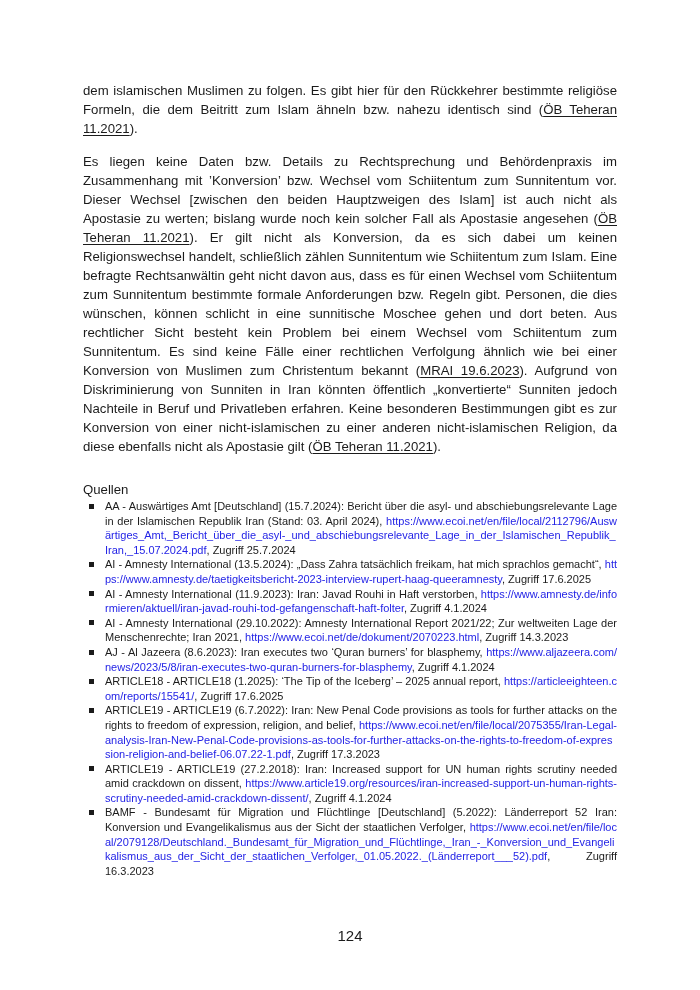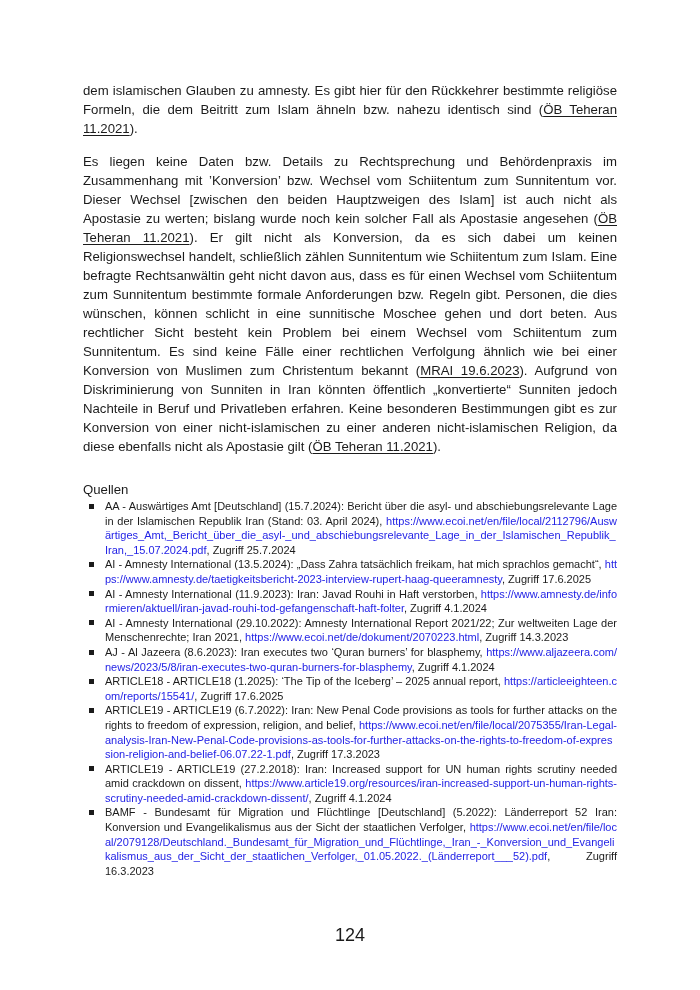--- a/index.html
+++ b/index.html
@@ -61,30 +61,30 @@
   .run-link {
     color: var(--link, #2323e6);
     word-break: break-all;
   }
   .footer {
     position: absolute;
     left: 0;
     top: 928px;
     width: 700px;
     text-align: center;
-    font-size: 18px;
+    font-size: 15px;
     line-height: 15px;
   }
 </style>
 </head>
 <body>
 
 <div class="page" style="--text: #1b1b1b; --link: #2323e6;">
   <div class="content">
-    <p class="para intro"><span class="run-text">dem islamischen Glauben zu amnesty. Es gibt hier für den Rückkehrer bestimmte religiöse Formeln, die dem Beitritt zum Islam ähneln bzw. nahezu identisch sind (</span><span class="run-citation">ÖB Teheran 11.2021</span><span class="run-text">).</span></p>
+    <p class="para intro"><span class="run-text">dem islamischen Muslimen zu folgen. Es gibt hier für den Rückkehrer bestimmte religiöse Formeln, die dem Beitritt zum Islam ähneln bzw. nahezu identisch sind (</span><span class="run-citation">ÖB Teheran 11.2021</span><span class="run-text">).</span></p>
 
 
     <p class="para body-para"><span class="run-text">Es liegen keine Daten bzw. Details zu Rechtsprechung und Behördenpraxis im Zusammenhang mit ’Konversion’ bzw. Wechsel vom Schiitentum zum Sunnitentum vor. Dieser Wechsel [zwischen den beiden Hauptzweigen des Islam] ist auch nicht als Apostasie zu werten; bislang wurde noch kein solcher Fall als Apostasie angesehen (</span><span class="run-citation">ÖB Teheran 11.2021</span><span class="run-text">). Er gilt nicht als Konversion, da es sich dabei um keinen Religionswechsel handelt, schließlich zählen Sunnitentum wie Schiitentum zum Islam. Eine befragte Rechtsanwältin geht nicht davon aus, dass es für einen Wechsel vom Schiitentum zum Sunnitentum bestimmte formale Anforderungen bzw. Regeln gibt. Personen, die dies wünschen, können schlicht in eine sunnitische Moschee gehen und dort beten. Aus rechtlicher Sicht besteht kein Problem bei einem Wechsel vom Schiitentum zum Sunnitentum. Es sind keine Fälle einer rechtlichen Verfolgung ähnlich wie bei einer Konversion von Muslimen zum Christentum bekannt (</span><span class="run-citation">MRAI 19.6.2023</span><span class="run-text">). Aufgrund von Diskriminierung von Sunniten in Iran könnten öffentlich „konvertierte“ Sunniten jedoch Nachteile in Beruf und Privatleben erfahren. Keine besonderen Bestimmungen gibt es zur Konversion von einer nicht-islamischen zu einer anderen nicht-islamischen Religion, da diese ebenfalls nicht als Apostasie gilt (</span><span class="run-citation">ÖB Teheran 11.2021</span><span class="run-text">).</span></p>
 
     <p class="quellen">Quellen</p>
 
     <div class="sources">
         <div class="source-item"><span class="bullet"></span><span><span class="run-text">AA - Auswärtiges Amt [Deutschland] (15.7.2024): Bericht über die asyl- und abschiebungsrelevante Lage in der Islamischen Republik Iran (Stand: 03. April 2024), </span><span class="run-link">https://www.ecoi.net/en/file/local/2112796/Auswärtiges_Amt,_Bericht_über_die_asyl-_und_abschiebungsrelevante_Lage_in_der_Islamischen_Republik_Iran,_15.07.2024.pdf</span><span class="run-text">, Zugriff 25.7.2024</span></span></div>
         <div class="source-item"><span class="bullet"></span><span><span class="run-text">AI - Amnesty International (13.5.2024): „Dass Zahra tatsächlich freikam, hat mich sprachlos gemacht“, </span><span class="run-link">https://www.amnesty.de/taetigkeitsbericht-2023-interview-rupert-haag-queeramnesty</span><span class="run-text">, Zugriff 17.6.2025</span></span></div>
         <div class="source-item"><span class="bullet"></span><span><span class="run-text">AI - Amnesty International (11.9.2023): Iran: Javad Rouhi in Haft verstorben, </span><span class="run-link">https://www.amnesty.de/informieren/aktuell/iran-javad-rouhi-tod-gefangenschaft-haft-folter</span><span class="run-text">, Zugriff 4.1.2024</span></span></div>

